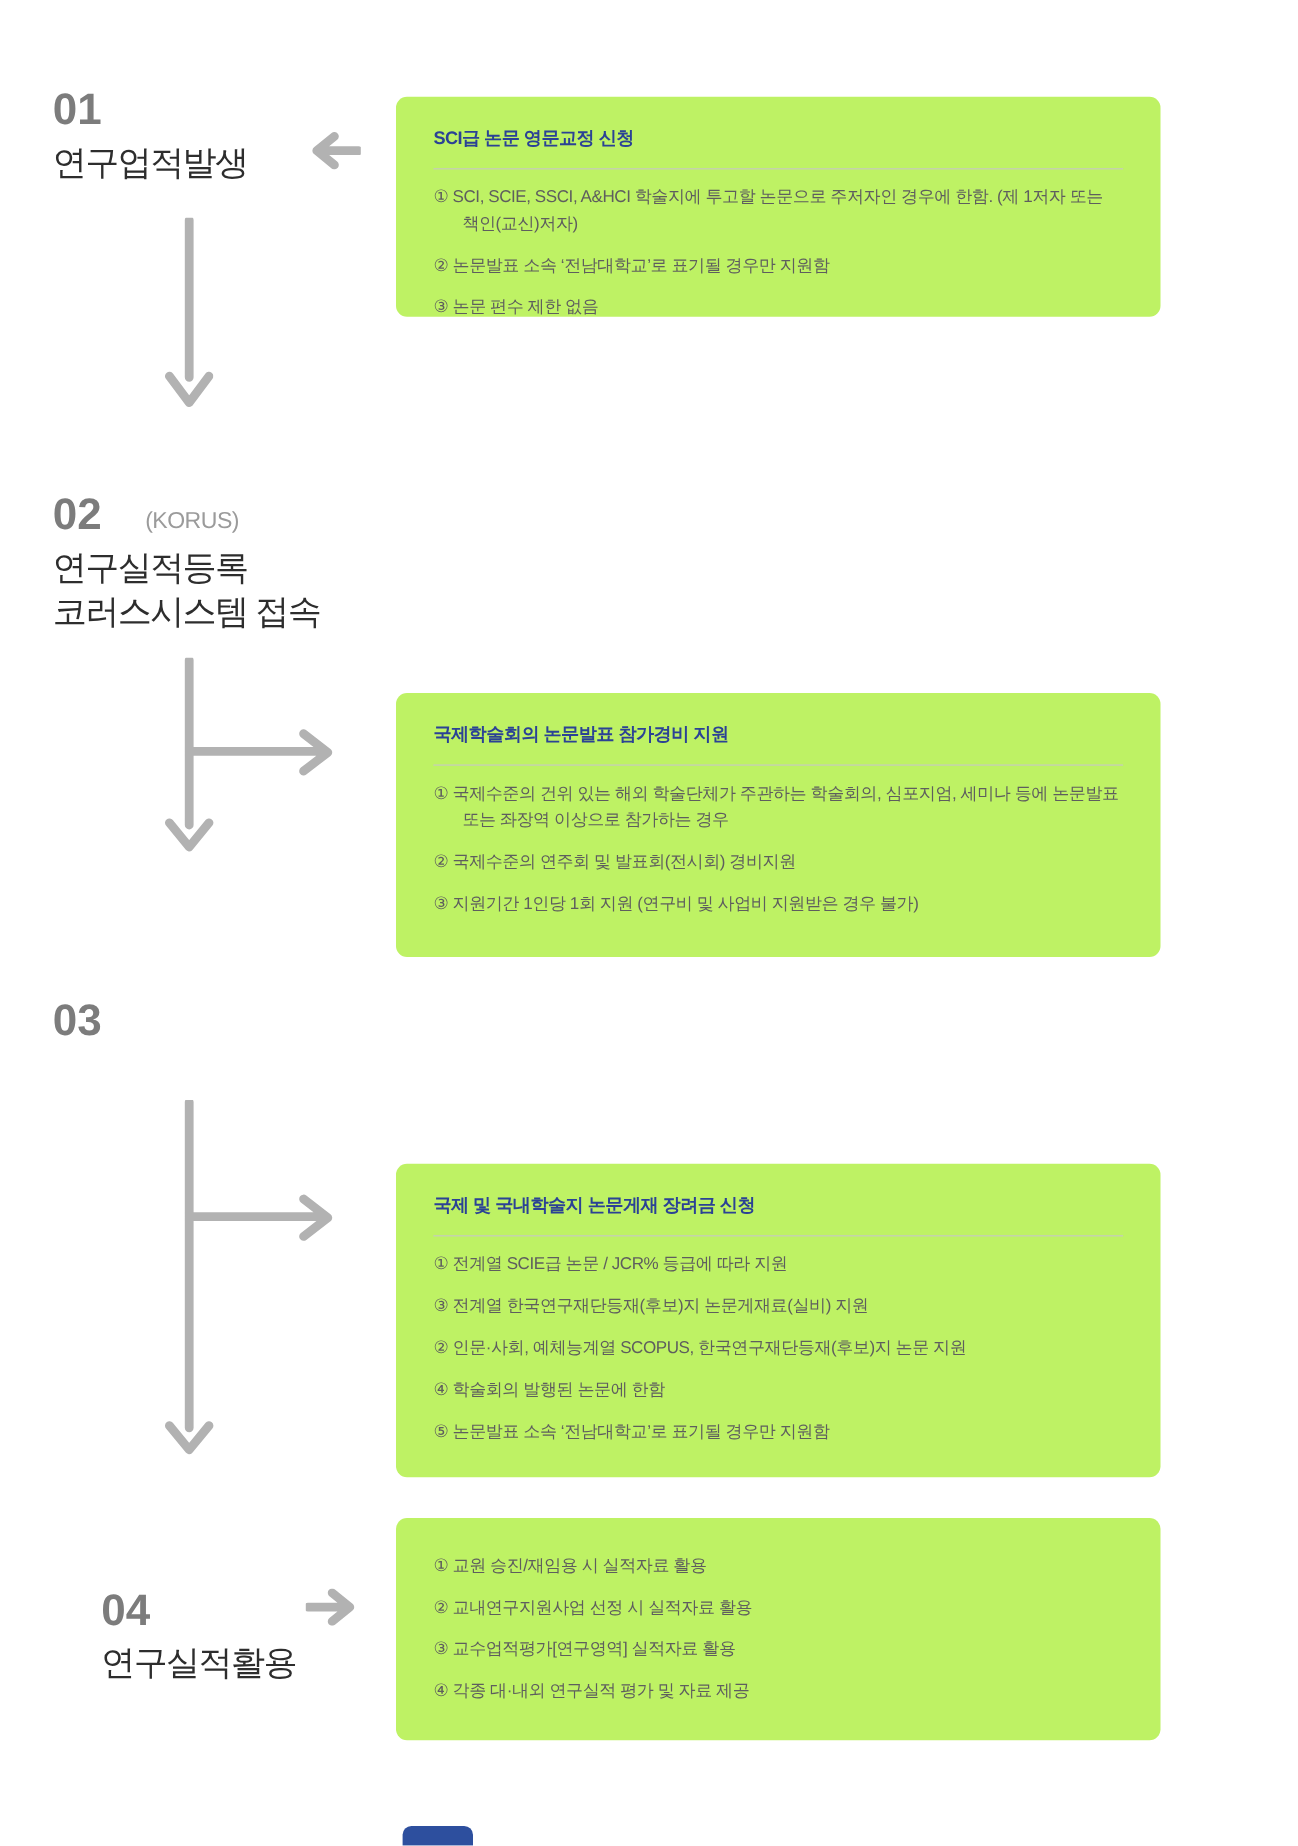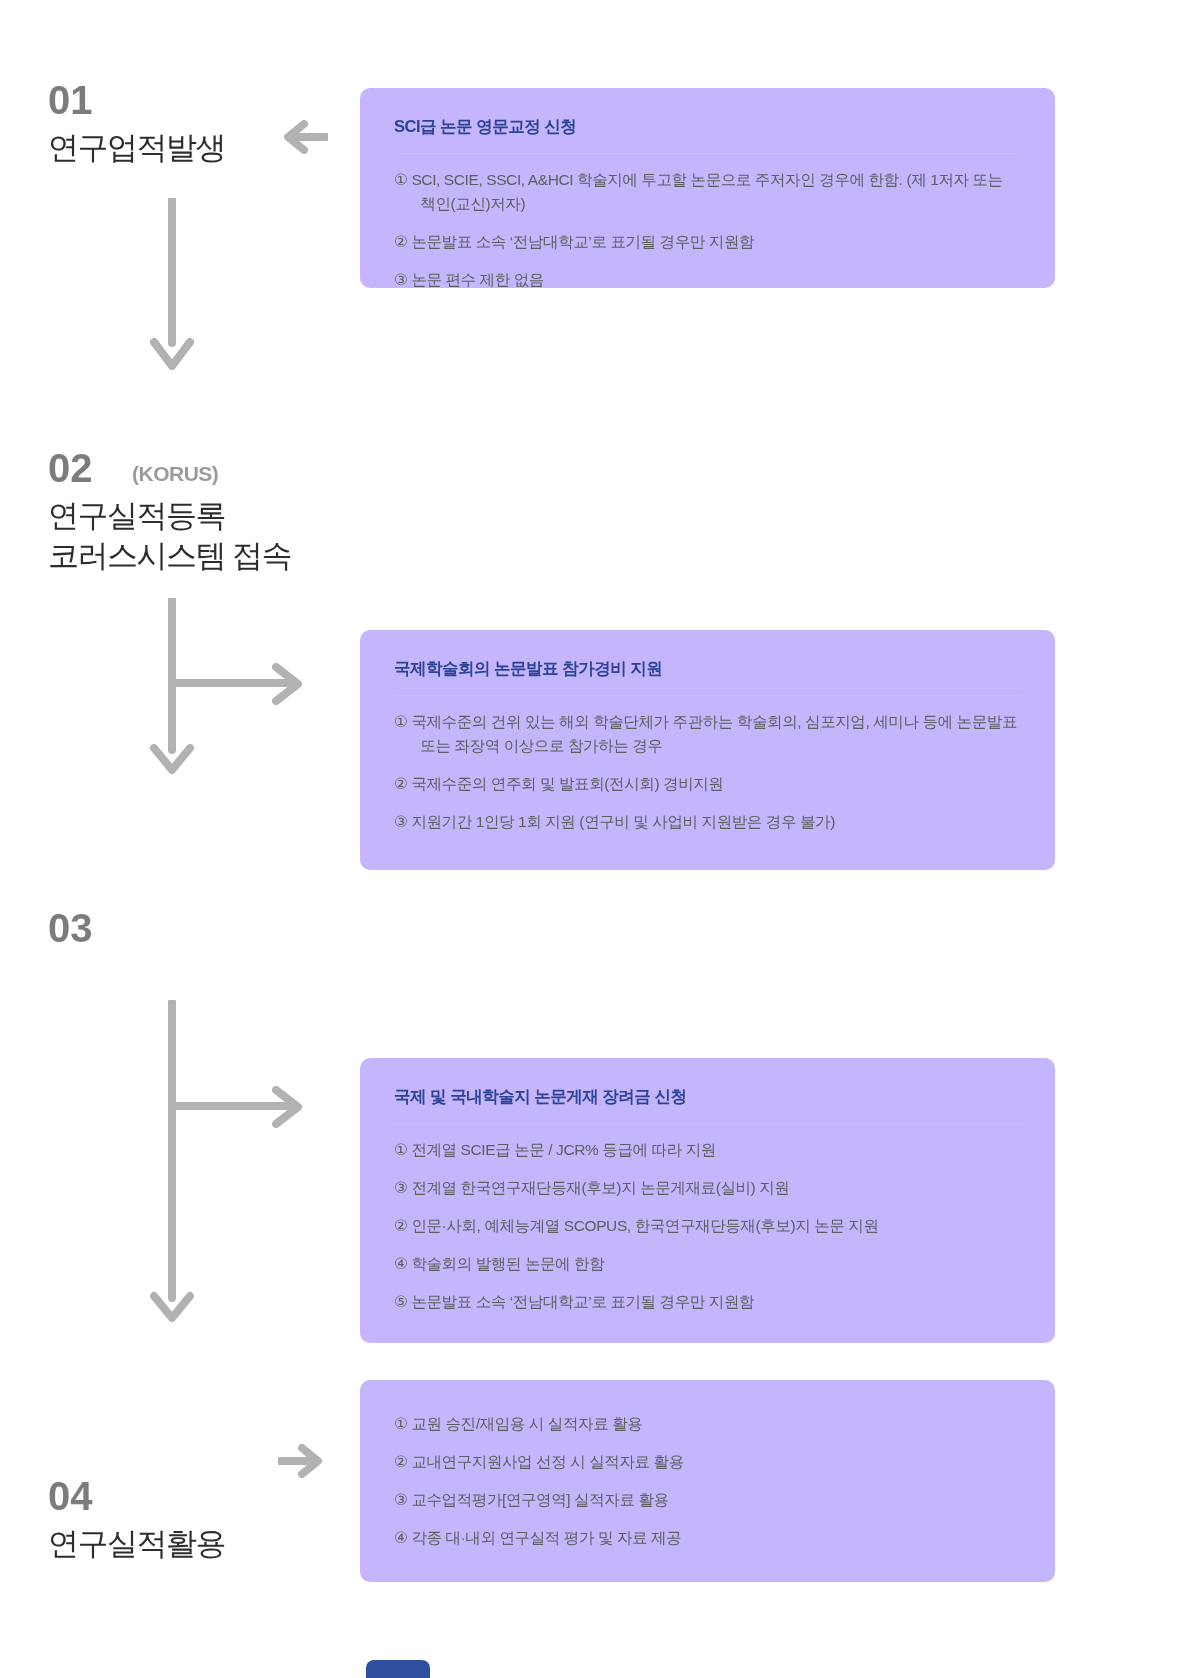--- a/index.html
+++ b/index.html
@@ -4,25 +4,25 @@
 <style>
   html,body{margin:0;padding:0;background:#ffffff;}
   .page{
     position:relative;width:1180px;height:1678px;background:#ffffff;overflow:hidden;
     font-family:"Liberation Sans","DejaVu Sans",sans-serif;
   }
   .step{position:absolute;left:48px;}
   .step-number{font-size:40px;font-weight:bold;color:#7c7c7c;line-height:1;letter-spacing:0;}
   .step-titles{margin-top:8px;}
   .step-title-line{font-size:31px;font-weight:normal;color:#2d2d2d;line-height:40px;letter-spacing:-1.5px;white-space:nowrap;}
-  .step-badge{position:absolute;left:84px;top:14px;font-size:21px;font-weight:bold;color:#9b9b9b;letter-spacing:-0.5px;}
+  .step-badge{position:absolute;left:84px;top:14px;font-size:21px;font-weight:normal;color:#9b9b9b;letter-spacing:-0.5px;}
   .step-badge:empty{display:none;}
 
   .box{
-    position:absolute;left:360px;width:695px;background:#c4b5fd;border-radius:10px;
+    position:absolute;left:360px;width:695px;background:#bef264;border-radius:10px;
     box-sizing:border-box;padding:28px 34px;
   }
   .box-title{font-size:16.5px;font-weight:bold;color:#2b4295;letter-spacing:-0.5px;line-height:21px;}
   .box-divider{border:none;border-top:1px solid #c7c7c7;margin:16px 0 6px 0;height:0;}
   .box-item{
     font-size:15.5px;color:#5e5e5e;letter-spacing:-0.4px;line-height:24px;
     margin-top:14px;padding-left:1.7em;text-indent:-1.7em;
   }
   .box--plain .box-item:first-child{margin-top:4px;}
 
@@ -110,21 +110,21 @@
     <hr class="box-divider">
     <div>
         <div class="box-item">① 전계열 SCIE급 논문 / JCR% 등급에 따라 지원</div>
         <div class="box-item">③ 전계열 한국연구재단등재(후보)지 논문게재료(실비) 지원</div>
         <div class="box-item">② 인문·사회, 예체능계열 SCOPUS, 한국연구재단등재(후보)지 논문 지원</div>
         <div class="box-item">④ 학술회의 발행된 논문에 한함</div>
         <div class="box-item">⑤ 논문발표 소속 ‘전남대학교’로 표기될 경우만 지원함</div>
       </div>
   </div>
 
-  <div class="step" style="top:1476px;">
+  <div class="step" style="top:1444px;margin-left:44px;">
     <div class="step-number">04</div>
 
     <div class="step-titles">
         <div class="step-title-line">연구실적활용</div>
       </div>
   </div>
 
   <div class="arrow" style="left:278px;top:1444px;">
     <svg width="50" height="34" viewBox="0 0 50 34">
       <path d="M2 17 H38 M24 4 L40 17 L24 30" stroke="#b2b2b2" stroke-width="8" fill="none" stroke-linecap="round" stroke-linejoin="round"></path>

